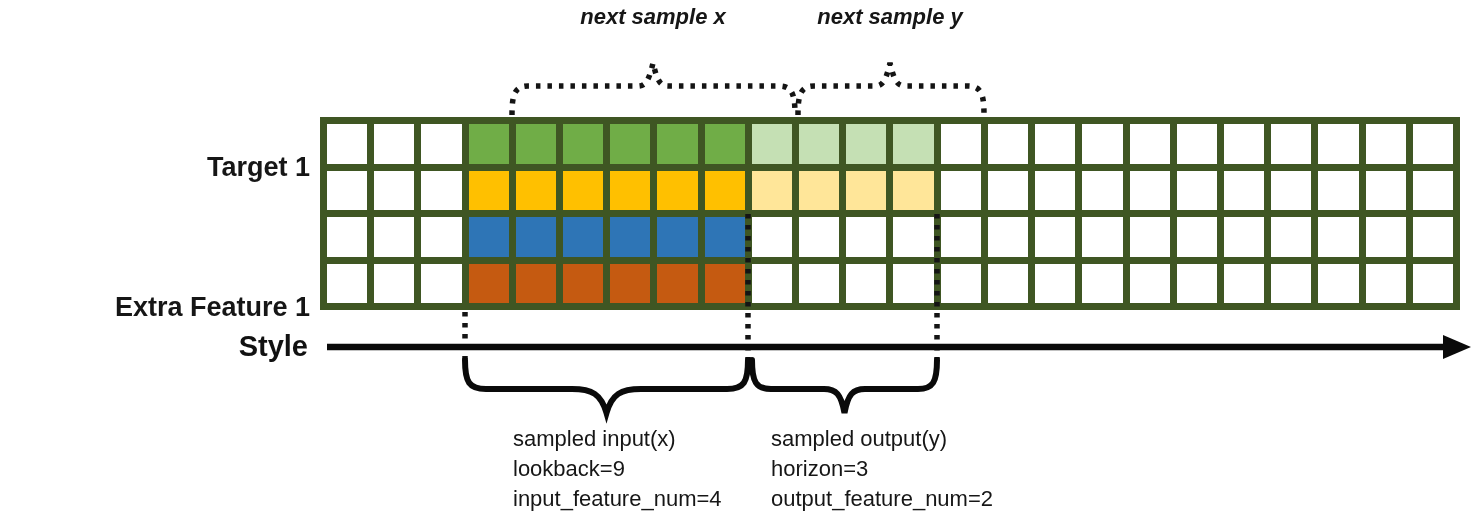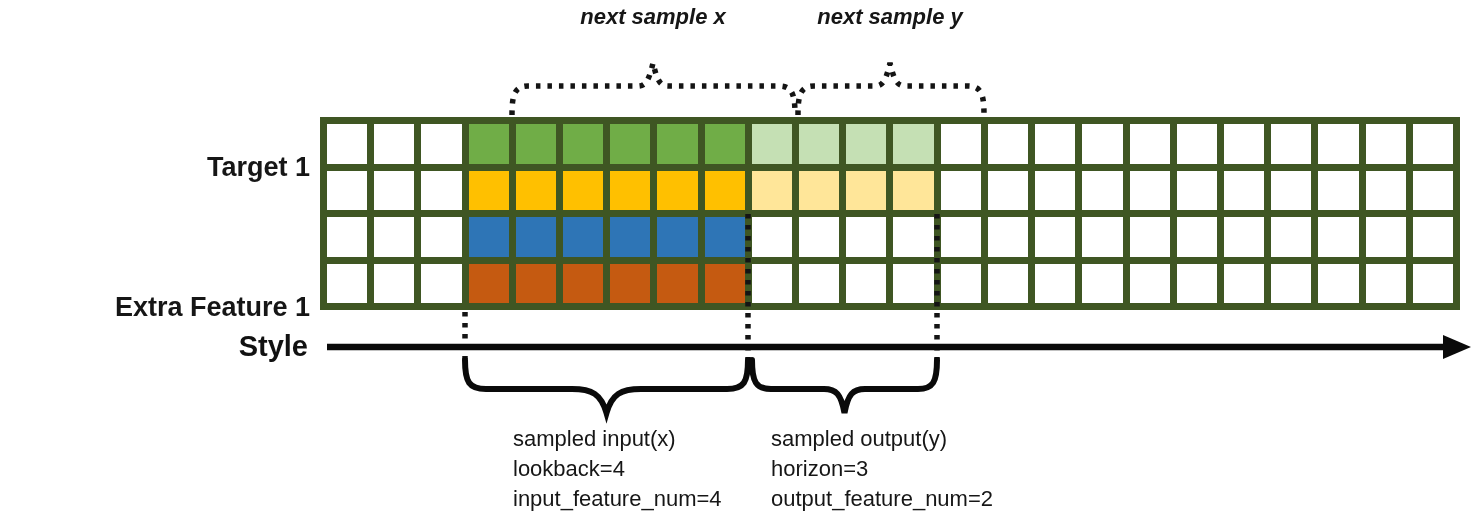--- a/index.html
+++ b/index.html
@@ -204,21 +204,21 @@
 
     <path d="M 465,360 C 465,382 469,389 486,389 L 572,389 C 592,389 601,394 606.5,413 C 612,394 621,389 641,389 L 727,389 C 744,389 748,382 748,360" fill="none" stroke="#0a0a0a" stroke-width="6" stroke-linecap="round"></path>
 
     <path d="M 752,360 C 752,382 756,389 771,389 L 824,389 C 836,389 841,394 844.5,413 C 848,394 853,389 865,389 L 918,389 C 933,389 937,382 937,360" fill="none" stroke="#0a0a0a" stroke-width="6" stroke-linecap="round"></path>
   </svg>
 
   <div class="time-label">Style</div>
 
   <div class="annot annot-input">
     <div>sampled input(x)</div>
-    <div>lookback=4</div>
+    <div>lookback=9</div>
     <div>input_feature_num=4</div>
   </div>
   <div class="annot annot-output">
     <div>sampled output(y)</div>
     <div>horizon=3</div>
     <div>output_feature_num=2</div>
   </div>
 
 </div>
 

